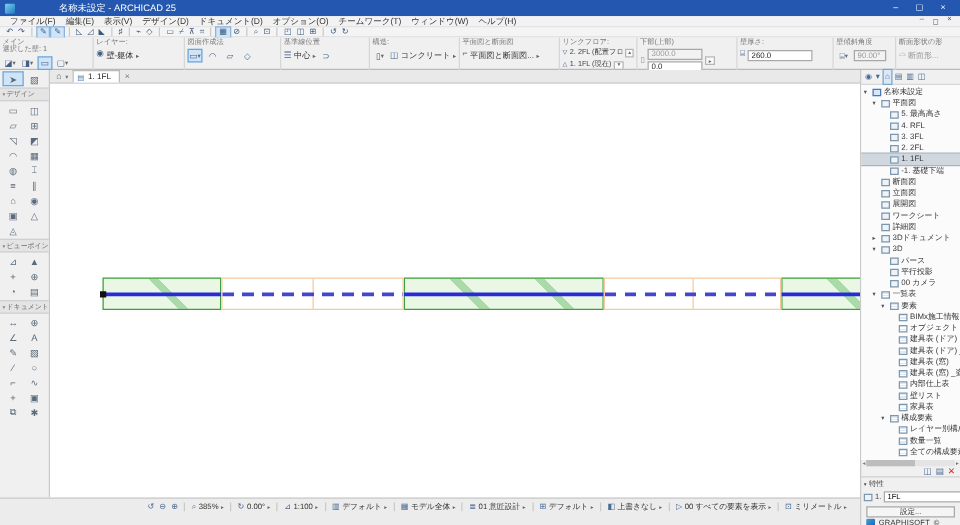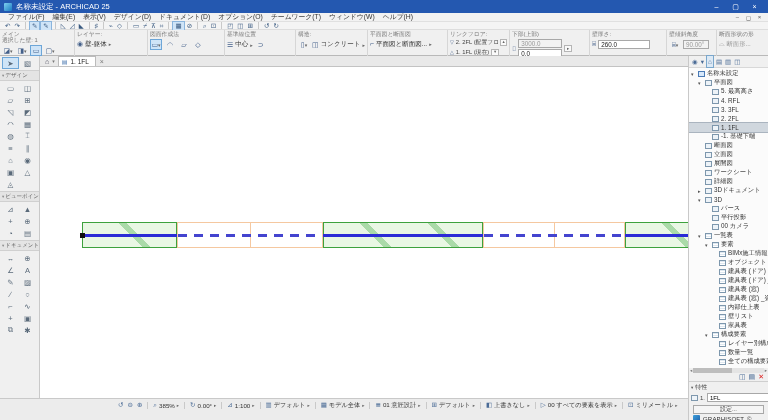--- a/index.html
+++ b/index.html
@@ -1,20 +1,20 @@
 <!DOCTYPE html>
 <html><head>
 <meta charset="utf-8">
 <style>
   * { box-sizing: border-box; margin:0; padding:0; }
   html,body { width:768px; height:420px; overflow:hidden; }
   body { position:relative; background:#fff; font-family:"Liberation Sans",sans-serif; color:#222; }
 
   
-  .titlebar { position:absolute; left:0; top:0; width:768px; height:13px; background:#2458b0; display:flex; align-items:center; padding:0 4px; }
+  .titlebar { position:absolute; left:0; top:0; width:768px; height:13px; background:#2458b0; display:flex; align-items:center; padding:0 4px;gap:31px; }
   .appicon { width:8px; height:8px; background:linear-gradient(135deg,#7fd0f0,#1a7ac0); border-radius:1px; margin-right:4px; }
   .titletext { color:#fff; font-size:7.5px; white-space:nowrap; }
   .wbtns { margin-left:auto; display:flex; }
   .wbtn { color:#fff; font-size:7px; width:19px; text-align:center; line-height:13px; }
 
   
   .menubar { position:absolute; left:0; top:13px; width:768px; height:9px; background:#f2f2f2; border-bottom:1px solid #e0e0e0; display:flex; align-items:center; padding-left:4px; }
   .menu-item { font-size:6.8px; color:#333; padding:0 4px; white-space:nowrap; }
   .minibtns { margin-left:auto; display:flex; padding-right:3px; }
   .minibtn { font-size:6px; color:#555; width:11px; text-align:center; }

